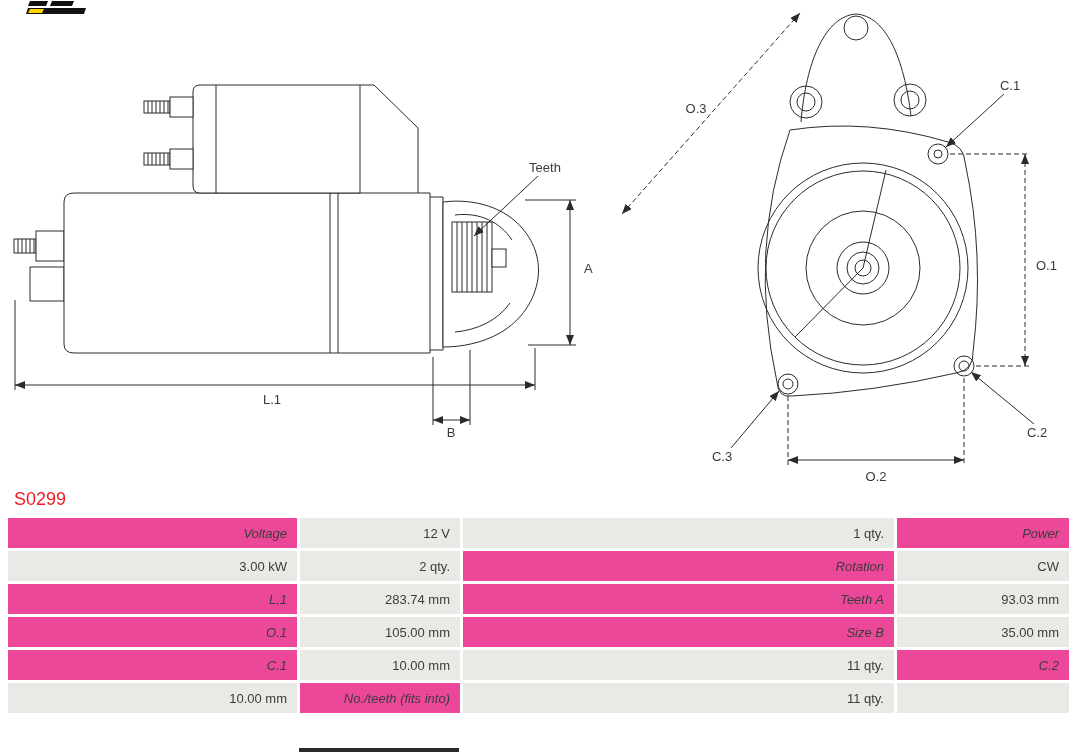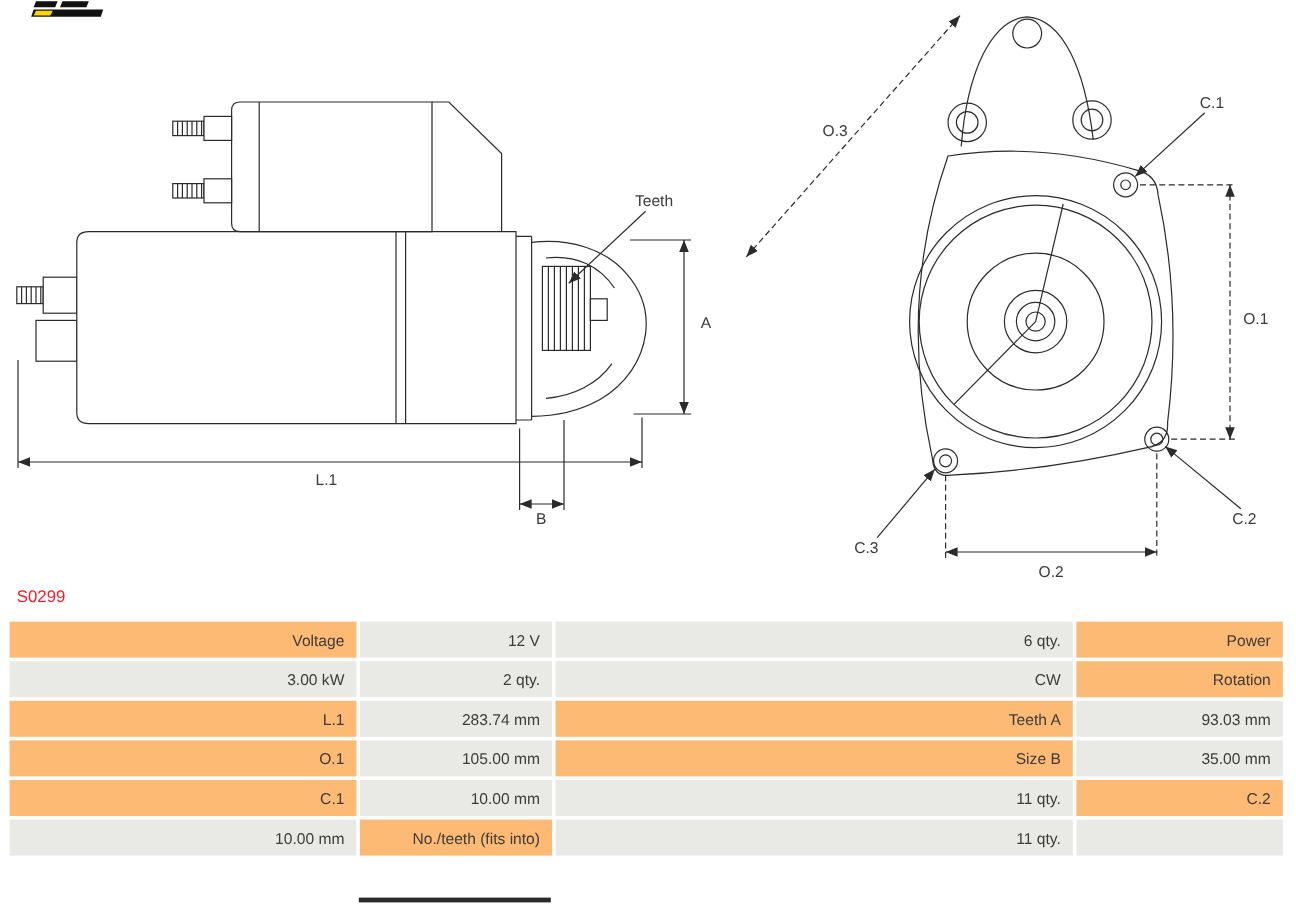--- a/index.html
+++ b/index.html
@@ -1,24 +1,24 @@
 <!DOCTYPE html>
 <html><head>
 <meta charset="utf-8">
 <style>
   html,body{margin:0;padding:0;background:#fff;}
   .page{position:relative;width:1080px;height:753px;background:#ffffff;
         font-family:"Liberation Sans",sans-serif;overflow:hidden;}
   .drawing-svg{position:absolute;top:0;left:0;}
-  .part-number{position:absolute;left:14px;top:489px;font-size:14px;color:#ee1c25;}
+  .part-number{position:absolute;left:14px;top:489px;font-size:18px;color:#ee1c25;}
   .spec-table{position:absolute;left:8px;top:518px;display:grid;
               grid-template-columns:289px 160px 431px 172px;
               grid-auto-rows:30px;gap:3px;font-size:13px;color:#3c3c3c;}
   .cell{display:flex;align-items:center;justify-content:flex-end;padding-right:10px;overflow:hidden;white-space:nowrap;}
-  .lbl{background:#fdba74;}
+  .lbl{background:#ec4899;font-style:italic;}
   .val{background:#e9e9e5;}
   .blank{background:#ffffff;}
   .scroll-fragment{position:absolute;left:299px;top:748px;width:160px;height:4px;background:#2a2a2a;}
   .ln{stroke:#2b2b2b;stroke-width:1;fill:none;}
   .fw{fill:#ffffff;}
   .dash{stroke-dasharray:5 3;}
   .dim{font-size:13px;fill:#3a3a3a;stroke:none;}
 </style>
 </head>
 <body>
@@ -138,28 +138,28 @@
       <text class="dim" x="722" y="461" text-anchor="middle">C.3</text>
     </g>
   </svg>
 
   <div class="part-number">S0299</div>
 
   <div class="spec-table">
 
     <div class="cell lbl">Voltage</div>
     <div class="cell val">12 V</div>
-    <div class="cell val">6 qty.</div>
+    <div class="cell val">1 qty.</div>
 
     <div class="cell lbl">Power</div>
     <div class="cell val">3.00 kW</div>
     <div class="cell val">2 qty.</div>
 
+    <div class="cell lbl">Rotation</div>
     <div class="cell val">CW</div>
-    <div class="cell lbl">Rotation</div>
     <div class="cell lbl">L.1</div>
     <div class="cell val">283.74 mm</div>
 
     <div class="cell lbl">Teeth A</div>
     <div class="cell val">93.03 mm</div>
     <div class="cell lbl">O.1</div>
     <div class="cell val">105.00 mm</div>
 
     <div class="cell lbl">Size B</div>
     <div class="cell val">35.00 mm</div>

